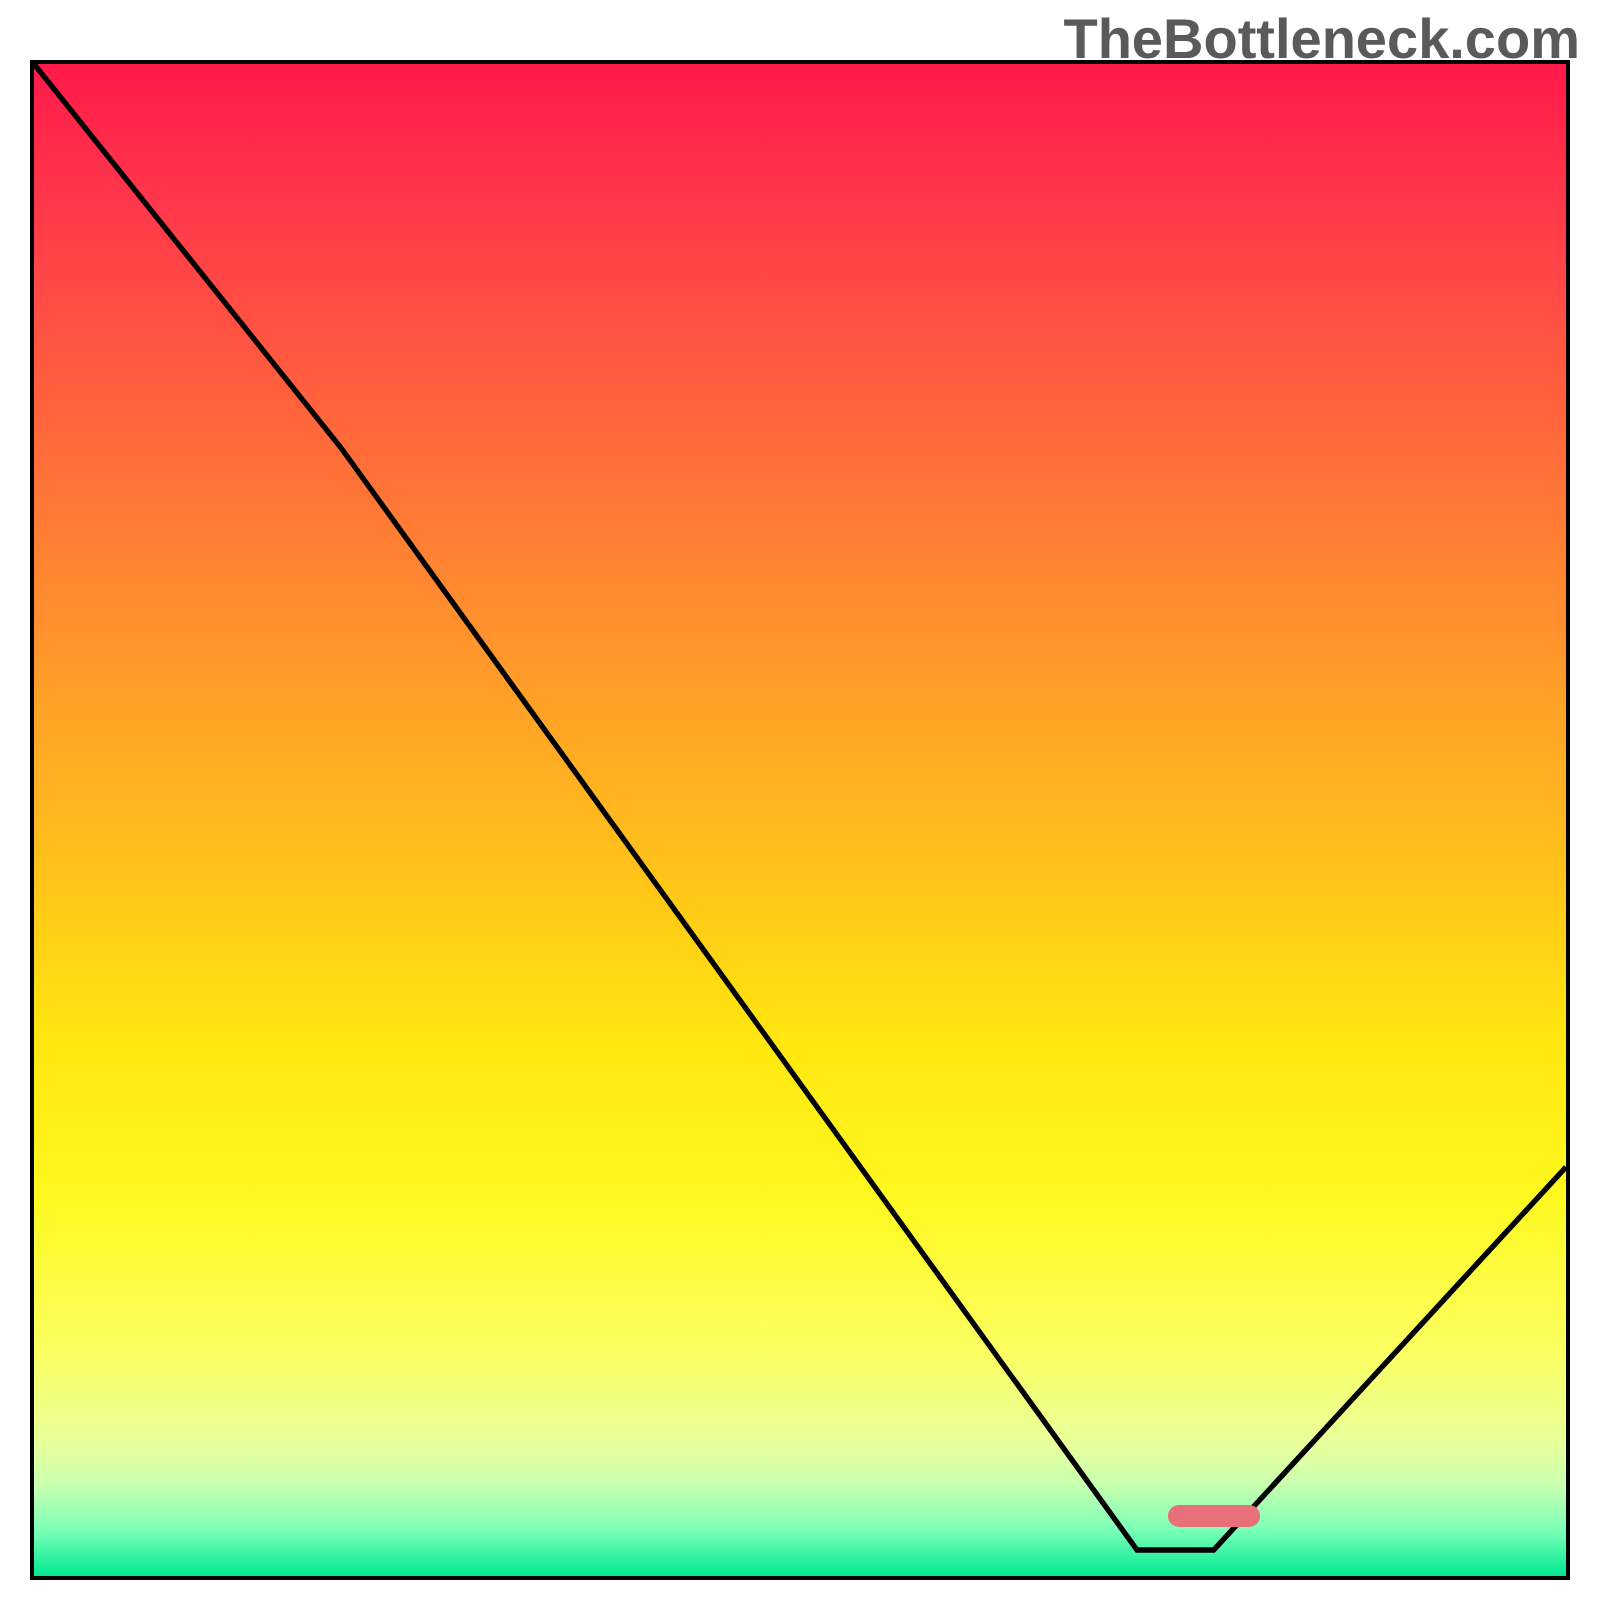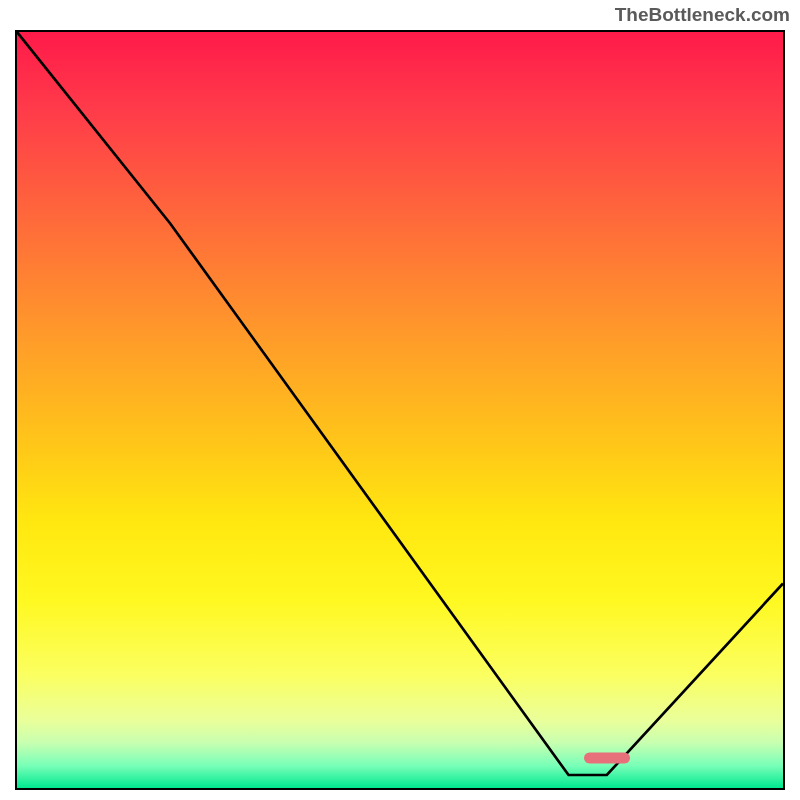--- a/index.html
+++ b/index.html
@@ -8,21 +8,21 @@
     width: 800px;
     height: 800px;
     position: relative;
     font-family: Arial, sans-serif;
     background: #fff;
   }
   .watermark {
     position: absolute;
     top: 4px;
     right: 10px;
-    font-size: 19px;
+    font-size: 28px;
     font-weight: bold;
     color: #5a5a5a;
     z-index: 10;
   }
   .plot-area {
     position: absolute;
     top: 30px;
     left: 15px;
     width: 770px;
     height: 760px;

